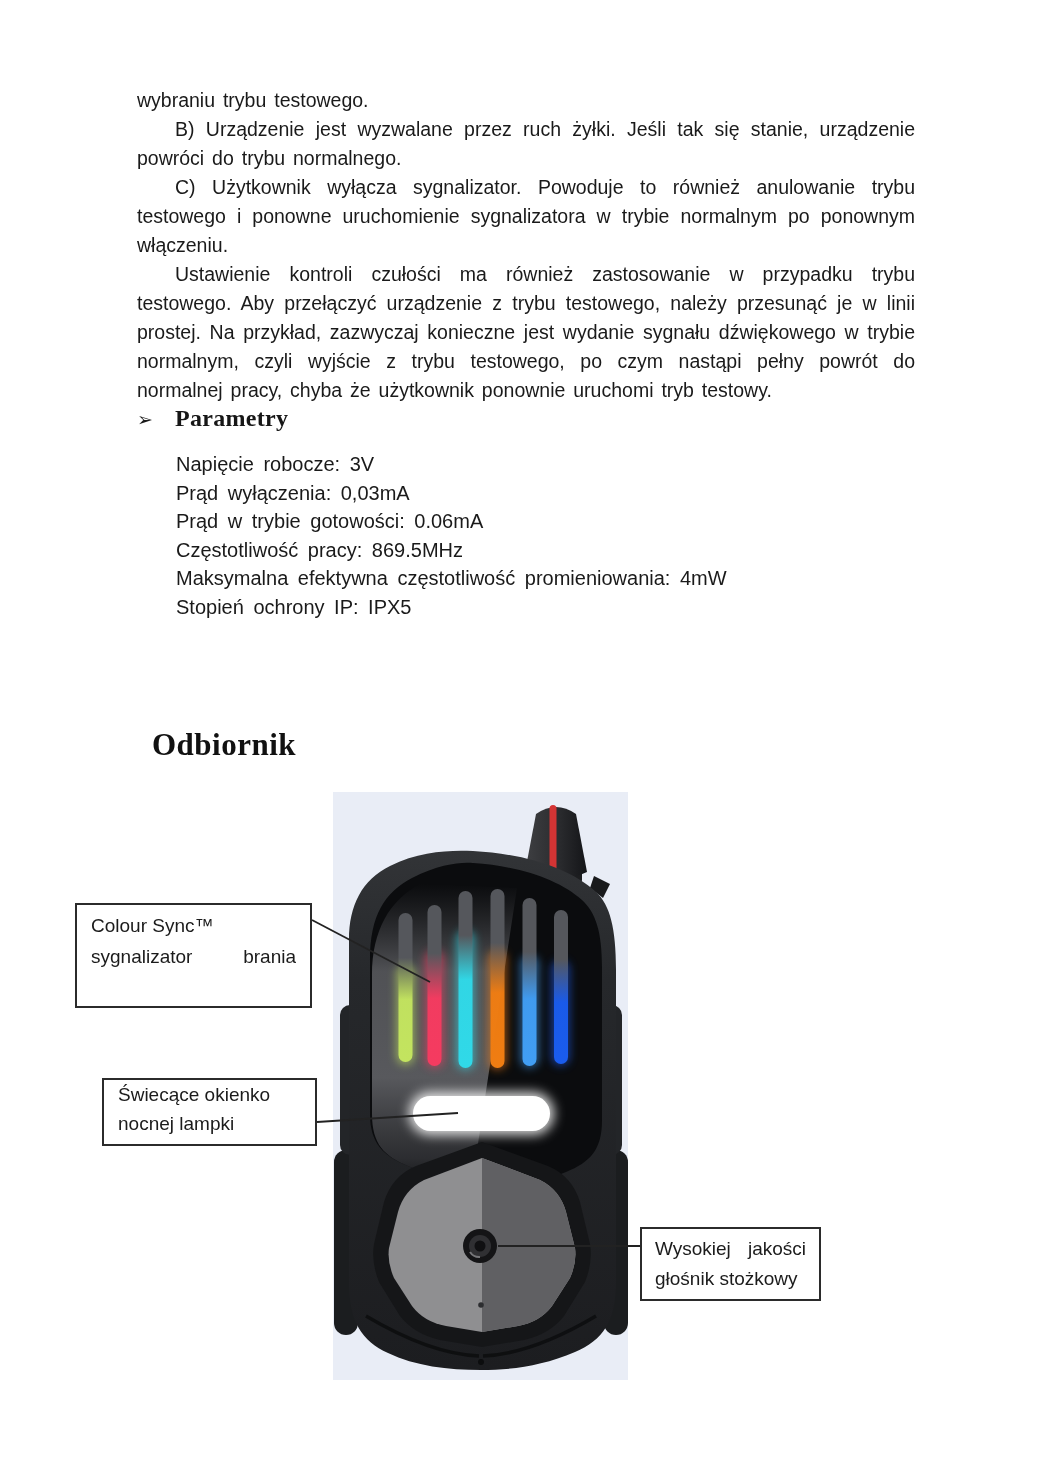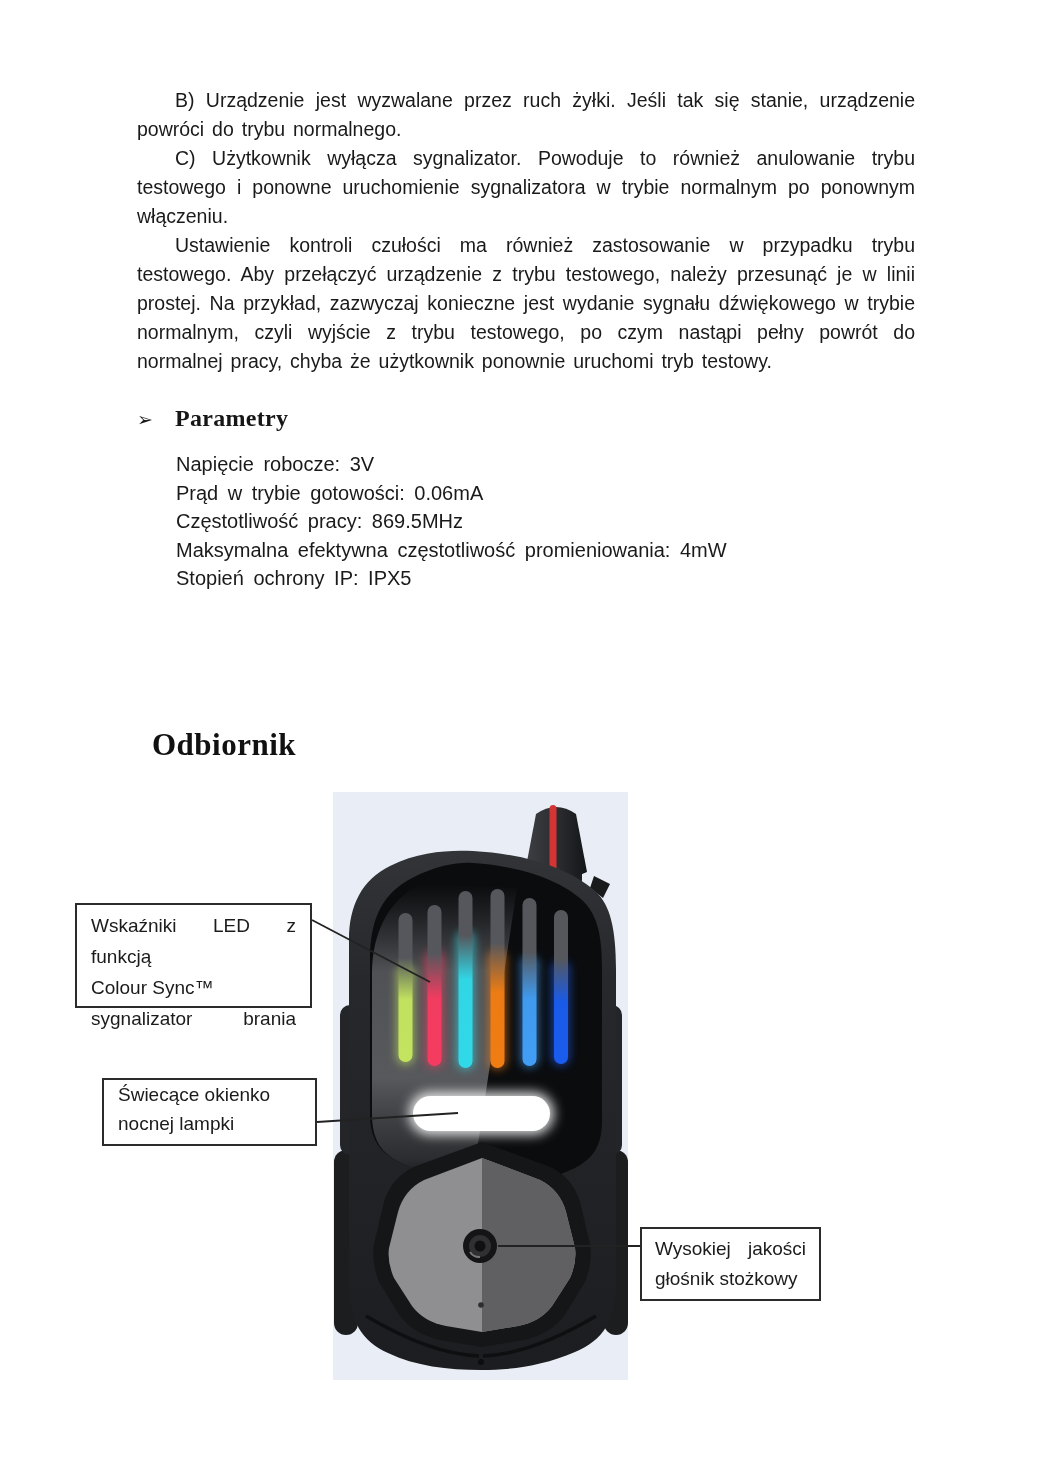--- a/index.html
+++ b/index.html
@@ -46,32 +46,34 @@
   .callout-led  { left:75px;  top:903px;  width:237px; height:105px; padding:5px 14px; line-height:31px; }
   .callout-lamp { left:102px; top:1078px; width:215px; height:68px;  padding:0 14px; line-height:29px; }
   .callout-spk  { left:640px; top:1227px; width:181px; height:74px;  padding:5px 13px; line-height:30px; }
 </style>
 </head>
 <body>
 
 <div class="page">
 
   <div class="body-text">
+    <p>wybraniu trybu testowego.</p>
     <p class="indent">B) Urządzenie jest wyzwalane przez ruch żyłki. Jeśli tak się stanie, urządzenie powróci do trybu normalnego.</p>
     <p class="indent">C) Użytkownik wyłącza sygnalizator. Powoduje to również anulowanie trybu testowego i ponowne uruchomienie sygnalizatora w trybie normalnym po ponownym włączeniu.</p>
     <p class="indent">Ustawienie kontroli czułości ma również zastosowanie w przypadku trybu testowego. Aby przełączyć urządzenie z trybu testowego, należy przesunąć je w linii prostej. Na przykład, zazwyczaj konieczne jest wydanie sygnału dźwiękowego w trybie normalnym, czyli wyjście z trybu testowego, po czym nastąpi pełny powrót do normalnej pracy, chyba że użytkownik ponownie uruchomi tryb testowy.</p>
   </div>
 
   <div class="params-heading-row">
     <span class="params-bullet">➢</span>
     <h2 class="params-heading">Parametry</h2>
   </div>
 
   <div class="params-list">
     <div>Napięcie robocze: 3V</div>
+    <div>Prąd wyłączenia: 0,03mA</div>
     <div>Prąd w trybie gotowości: 0.06mA</div>
     <div>Częstotliwość pracy: 869.5MHz</div>
     <div>Maksymalna efektywna częstotliwość promieniowania: 4mW</div>
     <div>Stopień ochrony IP: IPX5</div>
   </div>
 
   <h1 class="receiver-heading">Odbiornik</h1>
 
   <div id="figure-panel" class="figure-panel" style="background: rgb(233, 237, 246);"></div>
 
@@ -209,21 +211,20 @@
     <circle cx="481" cy="1362" r="3" fill="#0c0d0e"></circle>
 
     <g stroke="#222222" stroke-width="1.8">
       <line x1="312" y1="920" x2="430" y2="982"></line>
       <line x1="317" y1="1122" x2="458" y2="1113"></line>
       <line x1="498" y1="1246" x2="641" y2="1246"></line>
     </g>
   </svg>
 
   <div class="callout callout-led">
-    <div class="c-line jl">Wskaźniki LED z funkcją</div>
     <div class="c-line">Colour Sync™</div>
     <div class="c-line jl">sygnalizator brania</div>
   </div>
   <div class="callout callout-lamp">
     <div class="c-line">Świecące okienko</div>
     <div class="c-line">nocnej lampki</div>
   </div>
   <div class="callout callout-spk">
     <div class="c-line jl">Wysokiej jakości</div>
     <div class="c-line">głośnik stożkowy</div>

